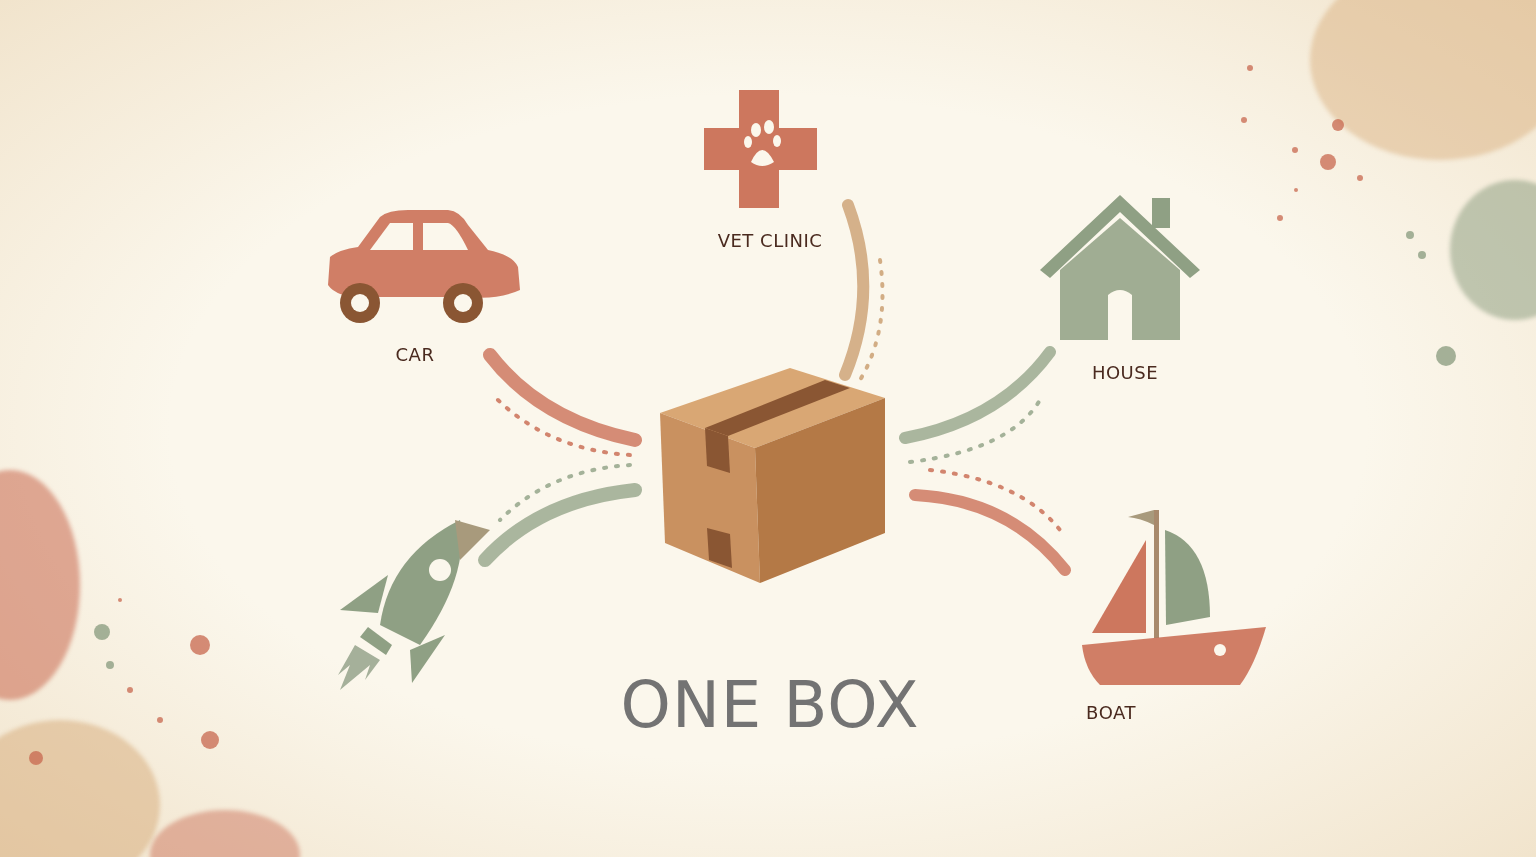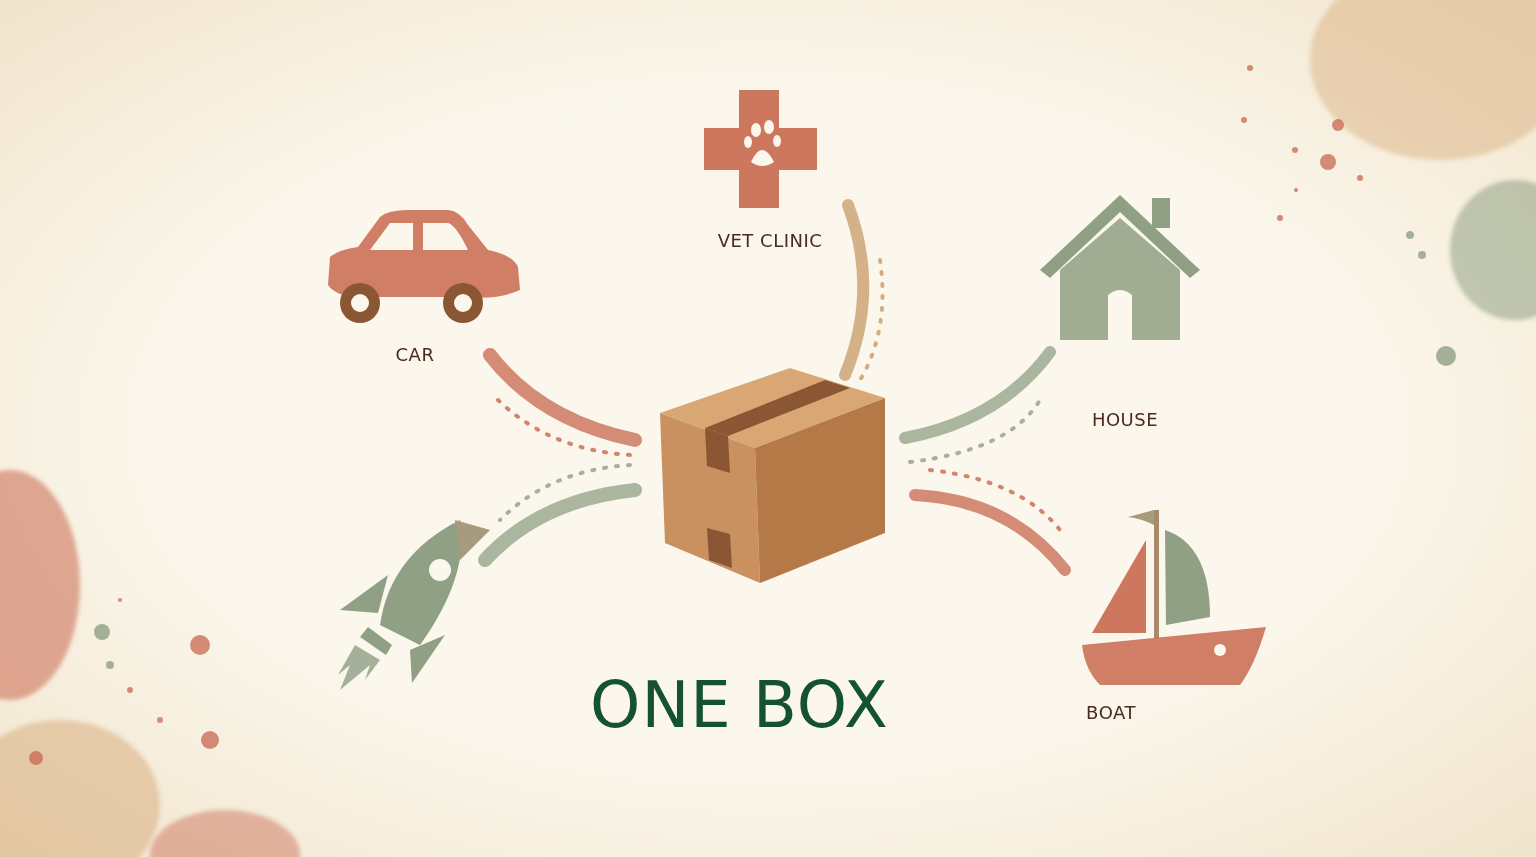--- a/index.html
+++ b/index.html
@@ -14,21 +14,21 @@
     background:
       radial-gradient(ellipse at 50% 50%, rgba(251,247,236,0) 55%, rgba(233,212,178,0.55) 100%);
   }
   .blob { position:absolute; border-radius:50%; filter:blur(2px); }
   .label {
     position:absolute; color:#4a2a1f; letter-spacing:0.5px; font-size:18px;
     text-align:center; white-space:nowrap;
   }
   .title {
     position:absolute; left:590px; top:668px; width:360px;
-    text-align:left; font-size:64px; color:#14532d; letter-spacing:1px;
+    text-align:center; font-size:64px; color:#737373; letter-spacing:1px;
   }
   svg.art { position:absolute; left:0; top:0; }
 </style>
 </head>
 <body>
 
 <div class="canvas">
   <div class="vignette"></div>
 
   <div class="blob" style="left:1310px;top:-40px;width:260px;height:200px;background:rgba(214,170,120,0.45);"></div>
@@ -134,17 +134,17 @@
       <path d="M58 12 L84 5 L84 20 Q70 13 58 12z" fill="#a89a7c"></path>
       <path d="M76 35 L76 128 L22 128z" fill="#c8684f" opacity="0.9"></path>
       <path d="M95 25 Q140 40 140 112 L96 120z" fill="#8fa084"></path>
       <path d="M12 140 L196 122 Q185 160 170 180 L30 180 Q15 165 12 140z" fill="#c8684f" opacity="0.85"></path>
       <circle cx="150" cy="145" r="6" fill="#fbf7ec"></circle>
     </g>
   </svg>
 
   <div class="label" style="left:680px;top:230px;width:180px;">VET CLINIC</div>
   <div class="label" style="left:360px;top:344px;width:110px;">CAR</div>
-  <div class="label" style="left:1060px;top:362px;width:130px;margin-top:47px;">HOUSE</div>
+  <div class="label" style="left:1060px;top:362px;width:130px;">HOUSE</div>
   <div class="label" style="left:1056px;top:702px;width:110px;">BOAT</div>
 
   <div class="title">ONE BOX</div>
 </div>
 
 </body></html>

